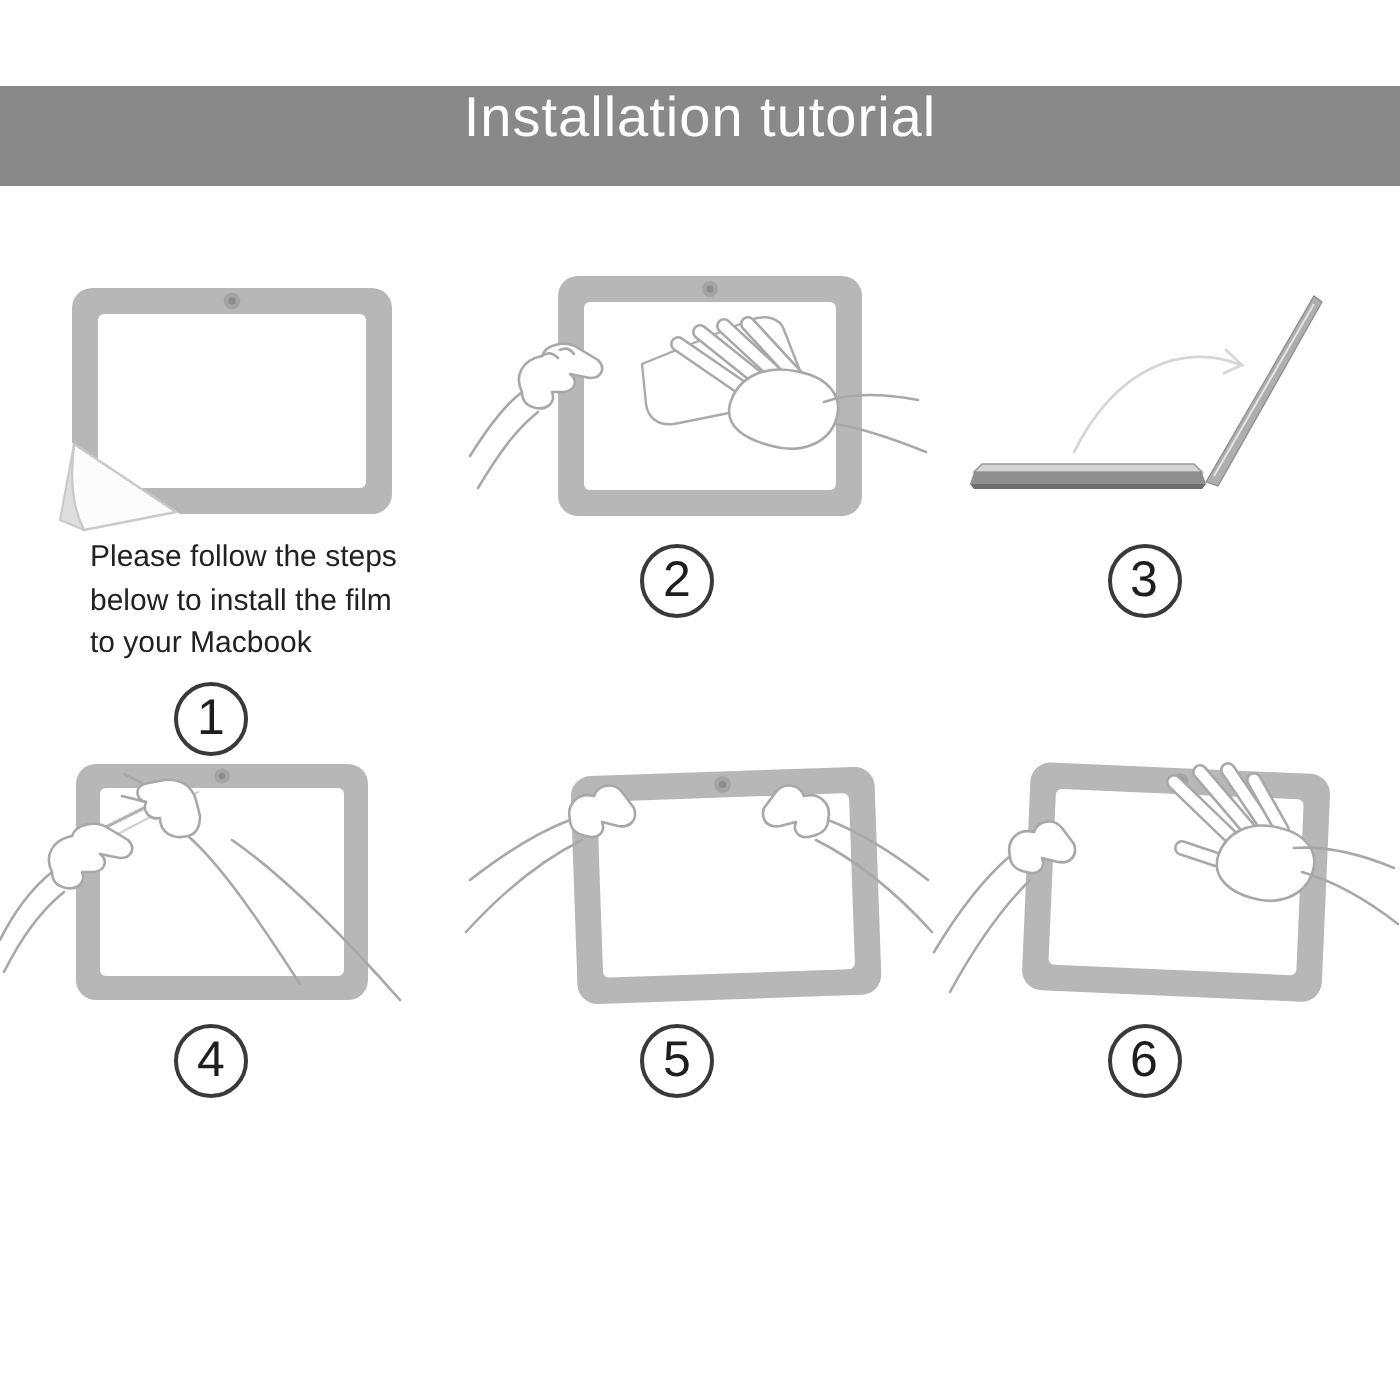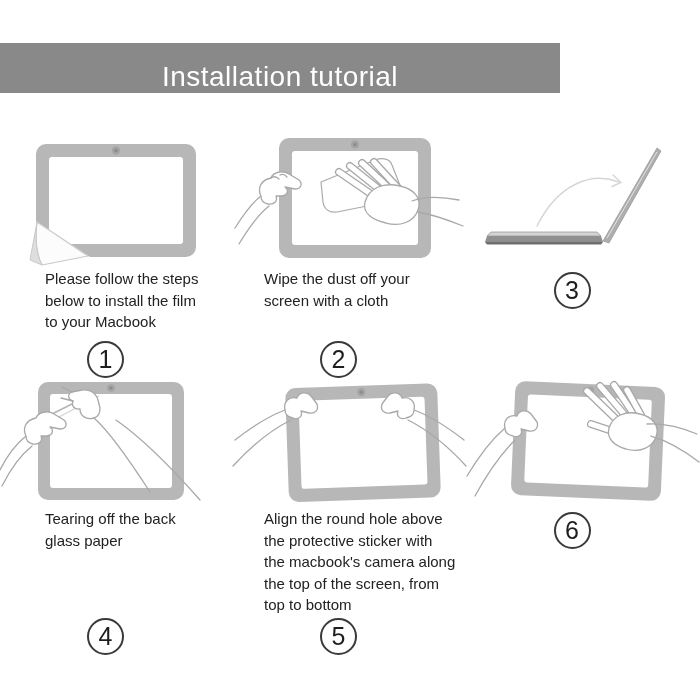--- a/index.html
+++ b/index.html
@@ -1,19 +1,19 @@
 <!DOCTYPE html>
 <html><head>
 <meta charset="utf-8">
 <style>
   html,body{margin:0;padding:0;background:#ffffff;}
   .page{position:relative;width:700px;height:700px;background:#ffffff;overflow:hidden;
         font-family:"Liberation Sans","DejaVu Sans",sans-serif;}
-  .header{position:absolute;top:43px;left:0;width:560px;height:50px;background:#898989;
-          display:flex;align-items:flex-end;justify-content:center;}
+  .header{position:absolute;top:43px;left:0;width:700px;height:50px;background:#898989;
+          display:flex;align-items:flex-start;justify-content:center;}
   .header-title{color:#ffffff;font-size:28px;letter-spacing:0.5px;}
   .grid{position:absolute;top:93px;left:0;width:700px;display:grid;
         grid-template-columns:233px 233px 234px;}
   .panel{display:flex;flex-direction:column;overflow:visible;}
   .illus{display:flex;align-items:flex-end;justify-content:center;overflow:visible;}
   .r1 .illus{height:175px;}
   .r2 .illus{height:130px;}
   .step-text{font-size:15px;line-height:21.5px;color:#222222;white-space:pre-line;}
   .r1 .step-text{height:69px;}
   .r2 .step-text{height:106px;}
@@ -85,22 +85,20 @@
             <line x1="156" y1="60" x2="129" y2="35" stroke="#a8a8a8" stroke-width="8"></line>
             <line x1="156" y1="60" x2="129" y2="35" stroke="#ffffff" stroke-width="5.4"></line>
             <line x1="165" y1="60" x2="141" y2="34" stroke="#a8a8a8" stroke-width="8"></line>
             <line x1="165" y1="60" x2="141" y2="34" stroke="#ffffff" stroke-width="5.4"></line>
             <path d="M132 74 C136 60 150 54 167 58 C181 61 189 70 185 82 C181 94 167 99 153 95 C141 92 129 86 132 74 Z" fill="#ffffff" stroke="#a8a8a8" stroke-width="1.3"></path>
             <path d="M226 72 C205 68 190 69 179 73" fill="none" stroke="#a8a8a8" stroke-width="1.3"></path>
             <path d="M230 98 C210 90 197 86 185 84" fill="none" stroke="#a8a8a8" stroke-width="1.3"></path>
           </g>
         </svg>
       </div>
-      <div class="step-text">Wipe the dust off your
-screen with a cloth</div>
       <div class="num-row">
         <span class="num">2</span>
       </div>
     </section>
 
     <section class="panel r1 c3">
       <div class="illus">
         <svg width="233" height="140" viewBox="0 0 233 140">
           <g>
             <path d="M24 104 L130 104 L134 108 L20 108 Z" fill="#d4d4d4" stroke="#9a9a9a" stroke-width="0.8"></path>
@@ -141,22 +139,20 @@
             <path d="M94 40 C86 42 80 38 80 31 C75 32 71 28 73 23 C68 22 67 16 72 14 L82 12 C90 11 96 15 98 22 L100 30 C100 36 98 39 94 40 Z" fill="#ffffff"></path>
             <path d="M72 14 L62 9 M73 23 L61 20"></path>
           </g>
           <g stroke="#a8a8a8" stroke-width="1.3" fill="#ffffff" stroke-linecap="round" stroke-linejoin="round">
             <path d="M0 92 C8 76 16 66 26 58" fill="none"></path>
             <path d="M2 108 C12 88 22 76 32 68" fill="none"></path>
             <path d="M26 58 C22 50 26 42 36 40 C38 34 48 32 54 36 L64 42 C68 46 66 51 60 51 L50 49 C54 52 53 57 47 58 L41 58 C43 63 39 67 33 66 C28 65 26 62 26 58 Z"></path>
           </g>
         </svg>
       </div>
-      <div class="step-text">Tearing off the back
-glass paper</div>
       <div class="num-row">
         <span class="num">4</span>
       </div>
     </section>
 
     <section class="panel r2 c2">
       <div class="illus">
         <svg width="233" height="130" viewBox="0 0 233 130">
           <g transform="rotate(-2 122 64)">
             <rect x="54" y="8" width="152" height="114" rx="10" fill="#b7b7b7"></rect>
@@ -169,25 +165,20 @@
             <path d="M0 88 C20 66 38 52 58 42" fill="none"></path>
             <path d="M52 32 C50 24 56 18 64 20 C66 14 74 13 78 18 L84 26 C86 32 82 36 76 35 L68 33 C70 38 66 42 60 40 C55 39 52 36 52 32 Z" fill="#ffffff"></path>
           </g>
           <g stroke="#a8a8a8" stroke-width="1.3" stroke-linecap="round" stroke-linejoin="round">
             <path d="M231 62 C213 48 197 38 181 32" fill="none"></path>
             <path d="M233 88 C213 66 195 52 175 42" fill="none"></path>
             <path d="M181 32 C183 24 177 18 169 20 C167 14 159 13 155 18 L149 26 C147 32 151 36 157 35 L165 33 C163 38 167 42 173 40 C178 39 181 36 181 32 Z" fill="#ffffff"></path>
           </g>
         </svg>
       </div>
-      <div class="step-text">Align the round hole above
-the protective sticker with
-the macbook's camera along
-the top of the screen, from
-top to bottom</div>
       <div class="num-row">
         <span class="num">5</span>
       </div>
     </section>
 
     <section class="panel r2 c3">
       <div class="illus">
         <svg width="233" height="130" viewBox="0 0 233 130">
           <g transform="rotate(2.5 120 64)">
             <rect x="46" y="6" width="150" height="114" rx="10" fill="#b7b7b7"></rect>

